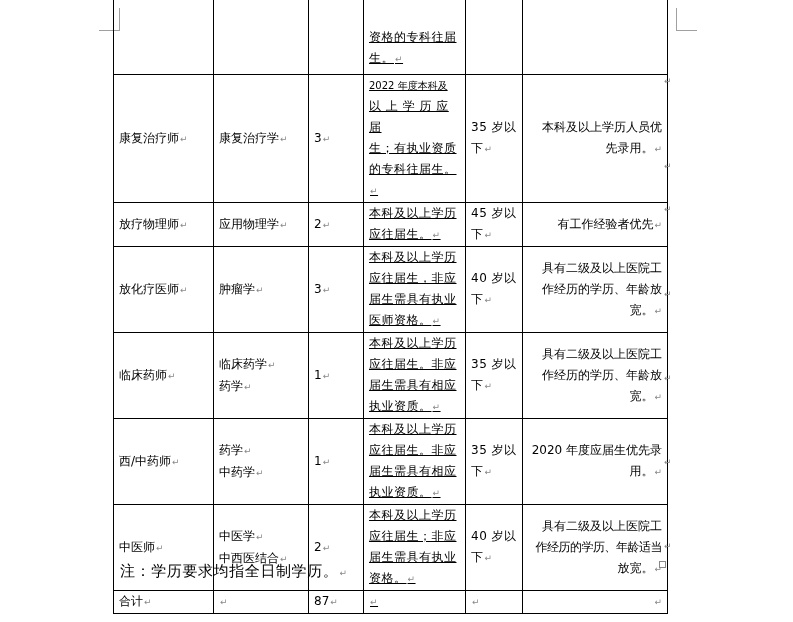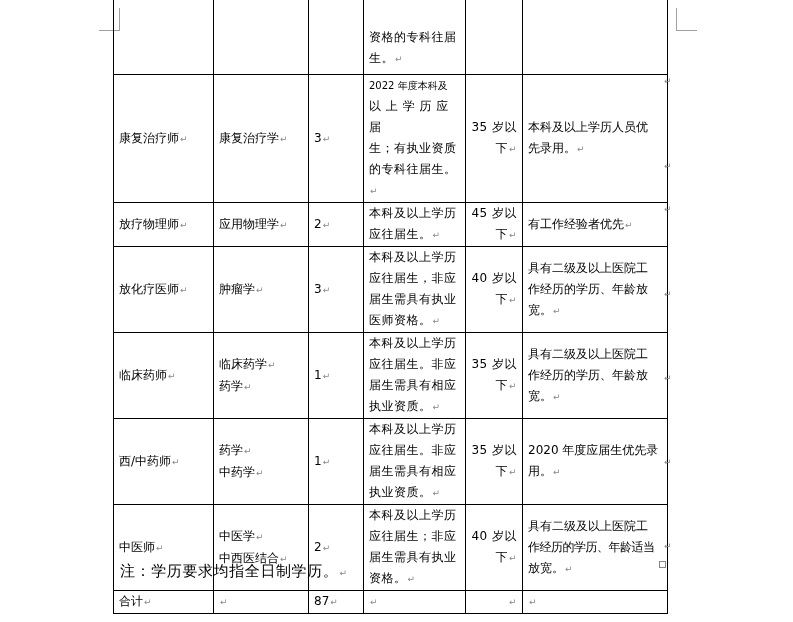--- a/index.html
+++ b/index.html
@@ -45,23 +45,23 @@
     vertical-align: middle;
     font-size: 12px;
     line-height: 21px;
     padding: 0 5px;
     overflow: hidden;
     word-break: break-all;
   }
   td.c-post { width: 89px; }
   td.c-major { width: 84px; margin-top: 35px; }
   td.c-num { width: 44px; }
-  td.c-edu { width: 91px; }
-  td.c-age { width: 46px; text-align: right; }
-  td.c-other { width: 134px; }
+  td.c-edu { width: 91px; text-decoration: underline; }
+  td.c-age { width: 46px; }
+  td.c-other { width: 134px; text-align: right; }
   td.c-edu, td.c-age {
     font-size: 12.5px;
     letter-spacing: 0.5px;
   }
   .pm {
     color: #888;
     font-size: 9px;
     margin-left: 1px;
   }
   .row-end {

